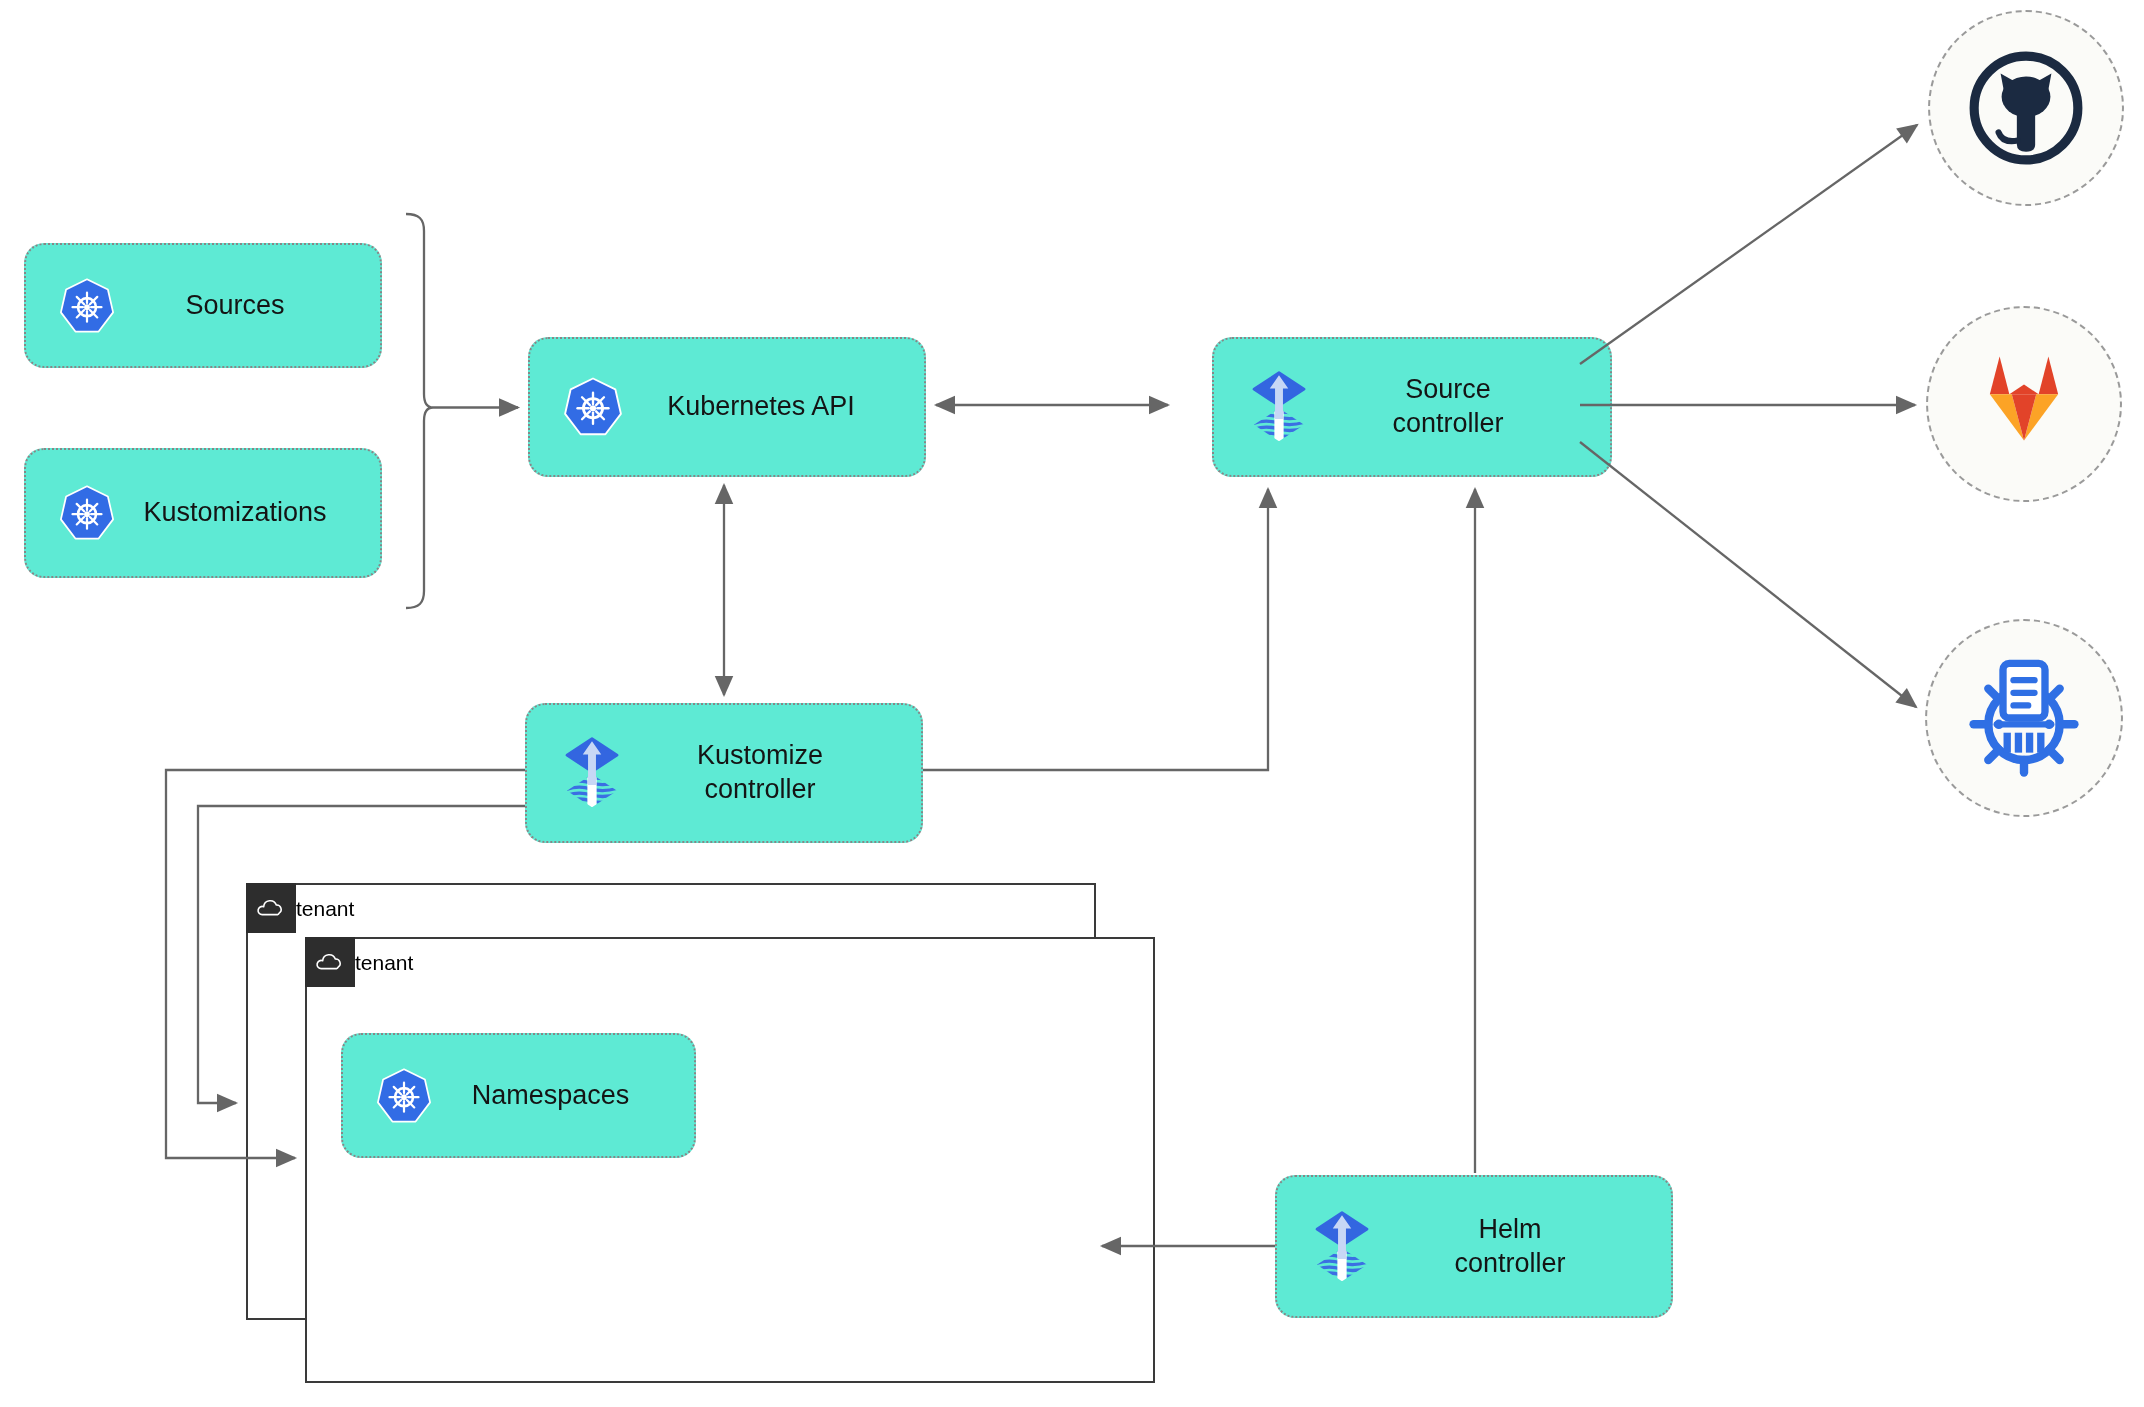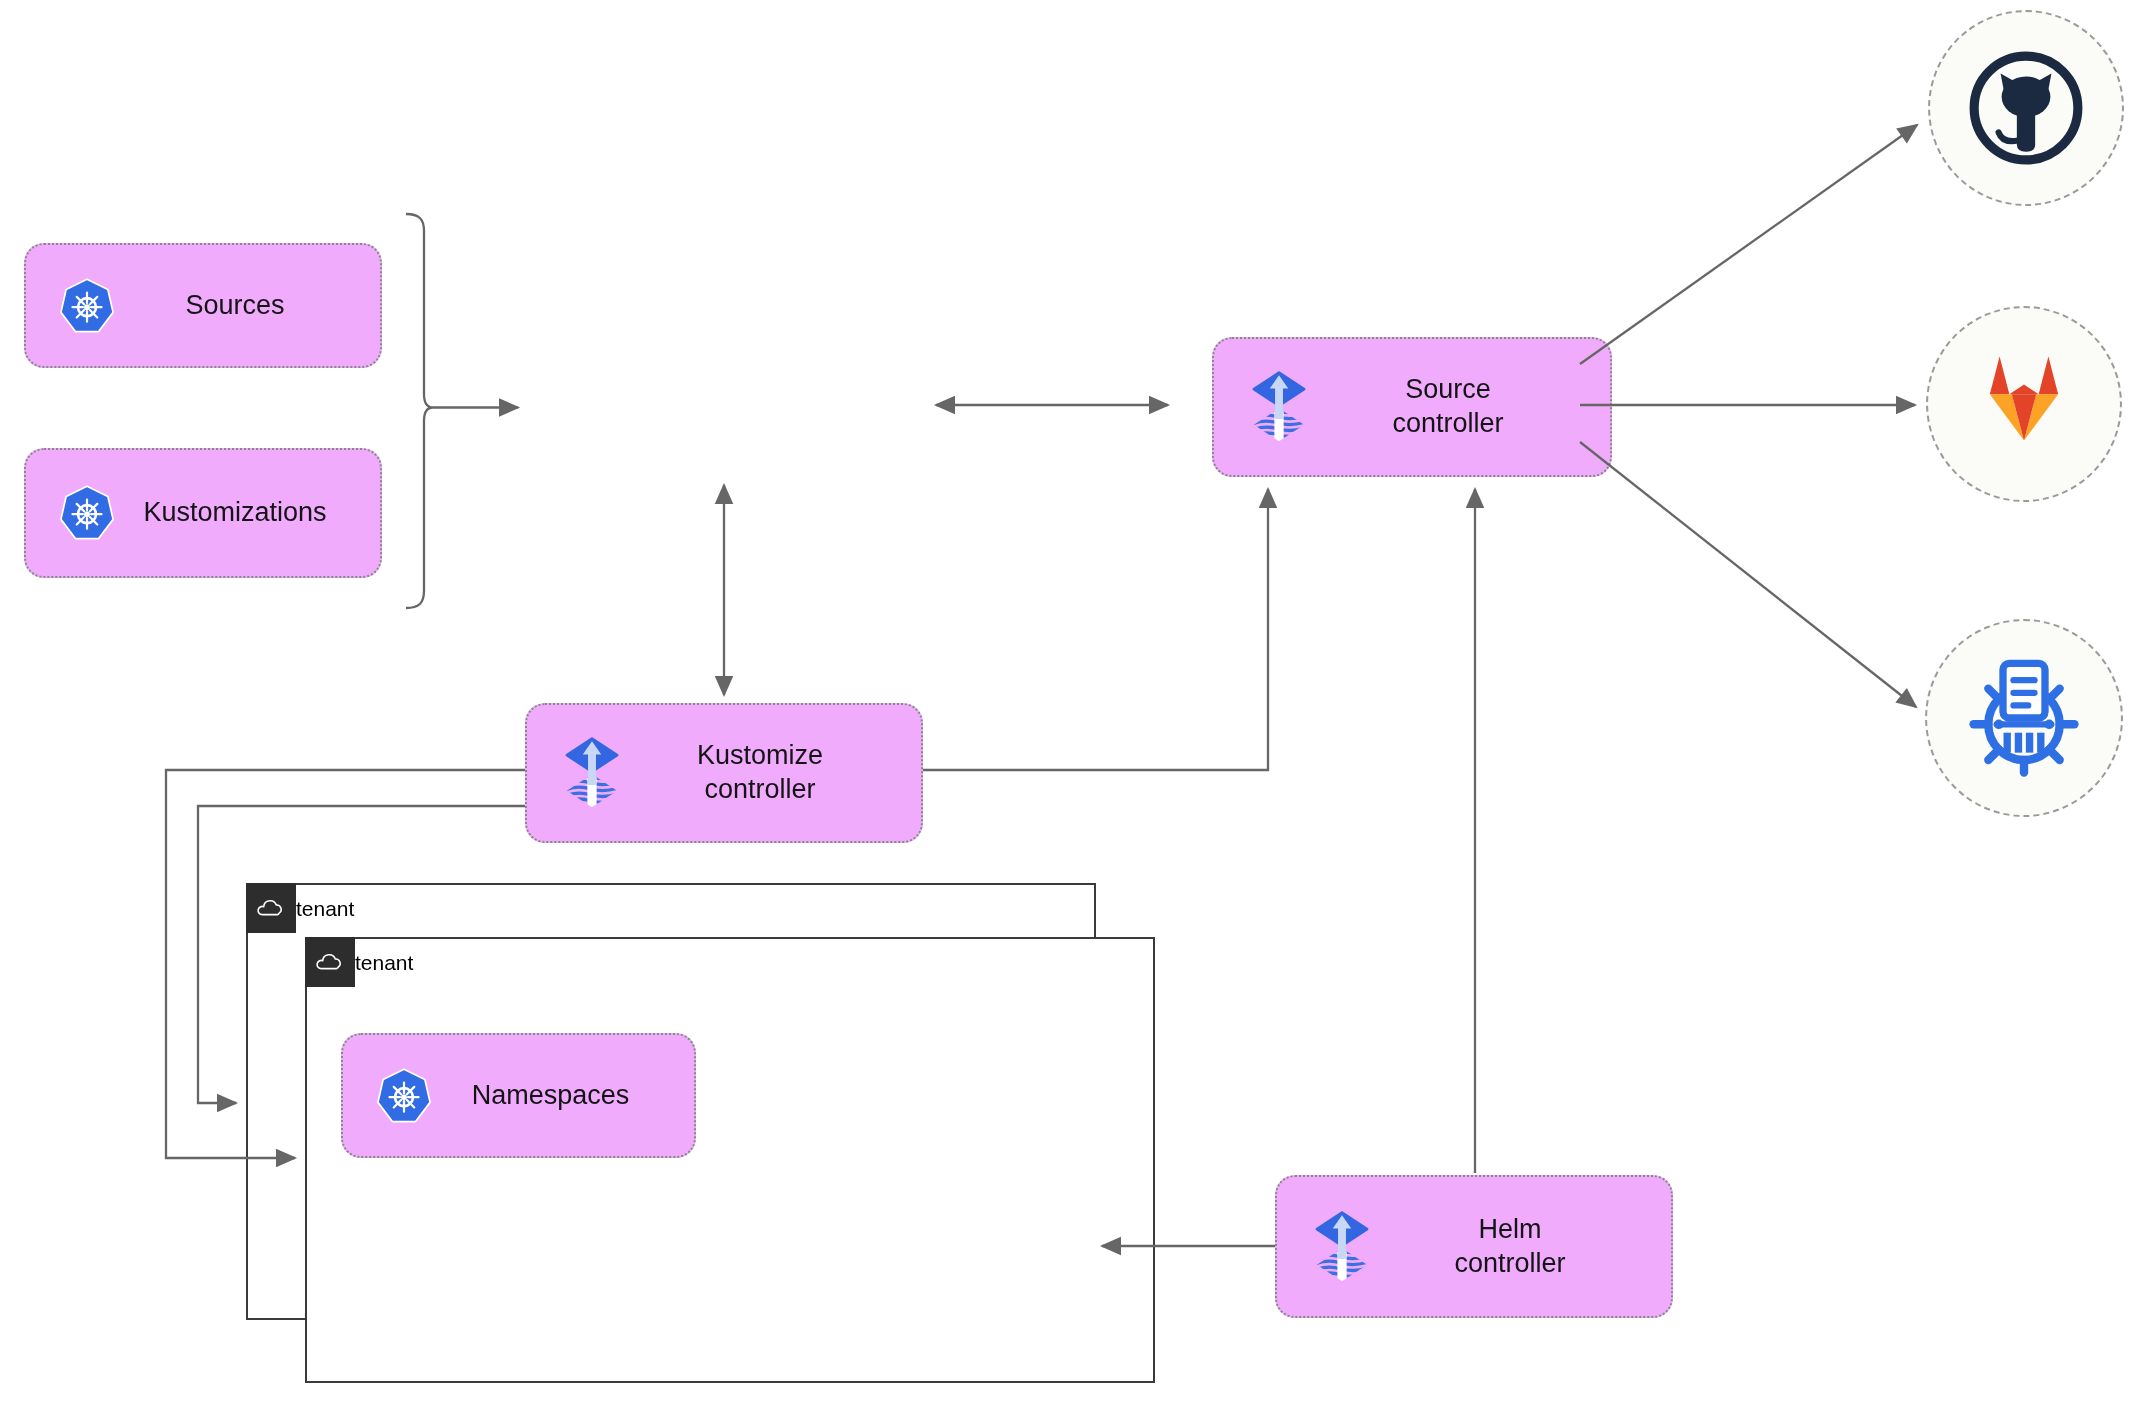--- a/index.html
+++ b/index.html
@@ -2,21 +2,21 @@
 <html><head>
 <meta charset="utf-8">
 <style>
   html,body{margin:0;padding:0;background:#ffffff;font-family:"Liberation Sans",sans-serif;}
   .canvas{position:relative;width:2144px;height:1407px;background:#fff;overflow:hidden;}
 
   
   .wires{position:absolute;left:0;top:0;z-index:50;pointer-events:none;}
 
   
-  .node{position:absolute;background:#f0abfc;border:2px dotted #878787;border-radius:20px;
+  .node{position:absolute;background:#5eead4;border:2px dotted #878787;border-radius:20px;
         display:flex;align-items:center;z-index:30;box-sizing:border-box;}
   .node .nicon{flex:0 0 auto;margin-left:32px;}
   .node .lbl{flex:1 1 auto;text-align:center;font-size:27px;color:#141414;padding-right:26px;line-height:1.25;}
   .node .lbl.two span{display:block;}
 
   
   .tenant{position:absolute;background:#ffffff;border:2px solid #3a3a3a;box-sizing:border-box;}
   .tenant-head{position:absolute;left:-2px;top:-2px;width:50px;height:50px;background:#2D2D2D;
                display:flex;align-items:center;justify-content:center;}
   .tenant-label{position:absolute;left:48px;top:12px;font-size:21px;color:#000000;}
@@ -167,20 +167,26 @@
       </svg>
     <div class="lbl">Sources</div>
   </div>
   <div class="node" style="left:24px;top:448px;width:358px;height:130px;">
     <svg class="nicon" width="58" height="58">
         <use href="#sym-k8s"></use>
       </svg>
     <div class="lbl">Kustomizations</div>
   </div>
 
+  <div class="node" style="left:528px;top:337px;width:398px;height:140px;">
+    <svg class="nicon" width="62" height="62">
+        <use href="#sym-k8s"></use>
+      </svg>
+    <div class="lbl">Kubernetes API</div>
+  </div>
 
   <div class="node" style="left:1212px;top:337px;width:400px;height:140px;">
     <svg class="nicon" width="66" height="72">
         <use href="#sym-flux"></use>
       </svg>
     <div class="lbl two">
       <span>Source</span>
       <span>controller</span>
     </div>
   </div>

